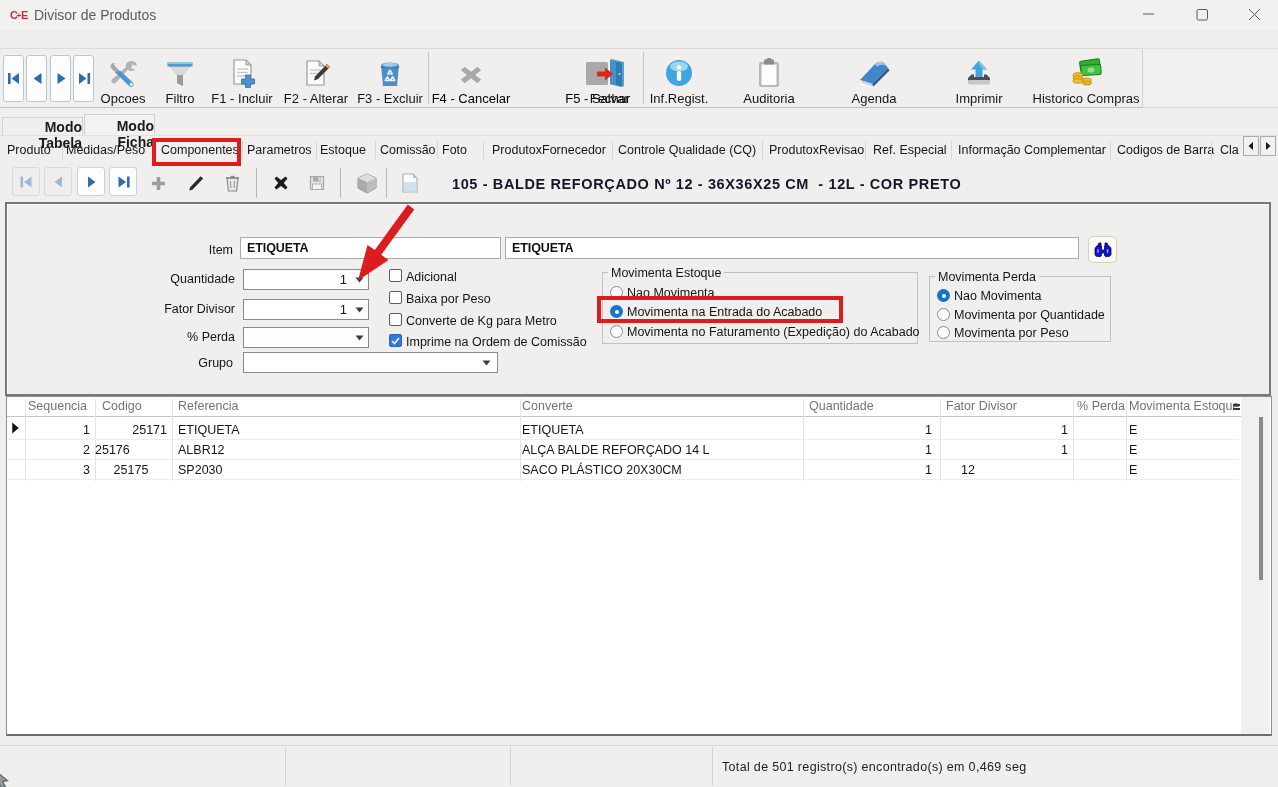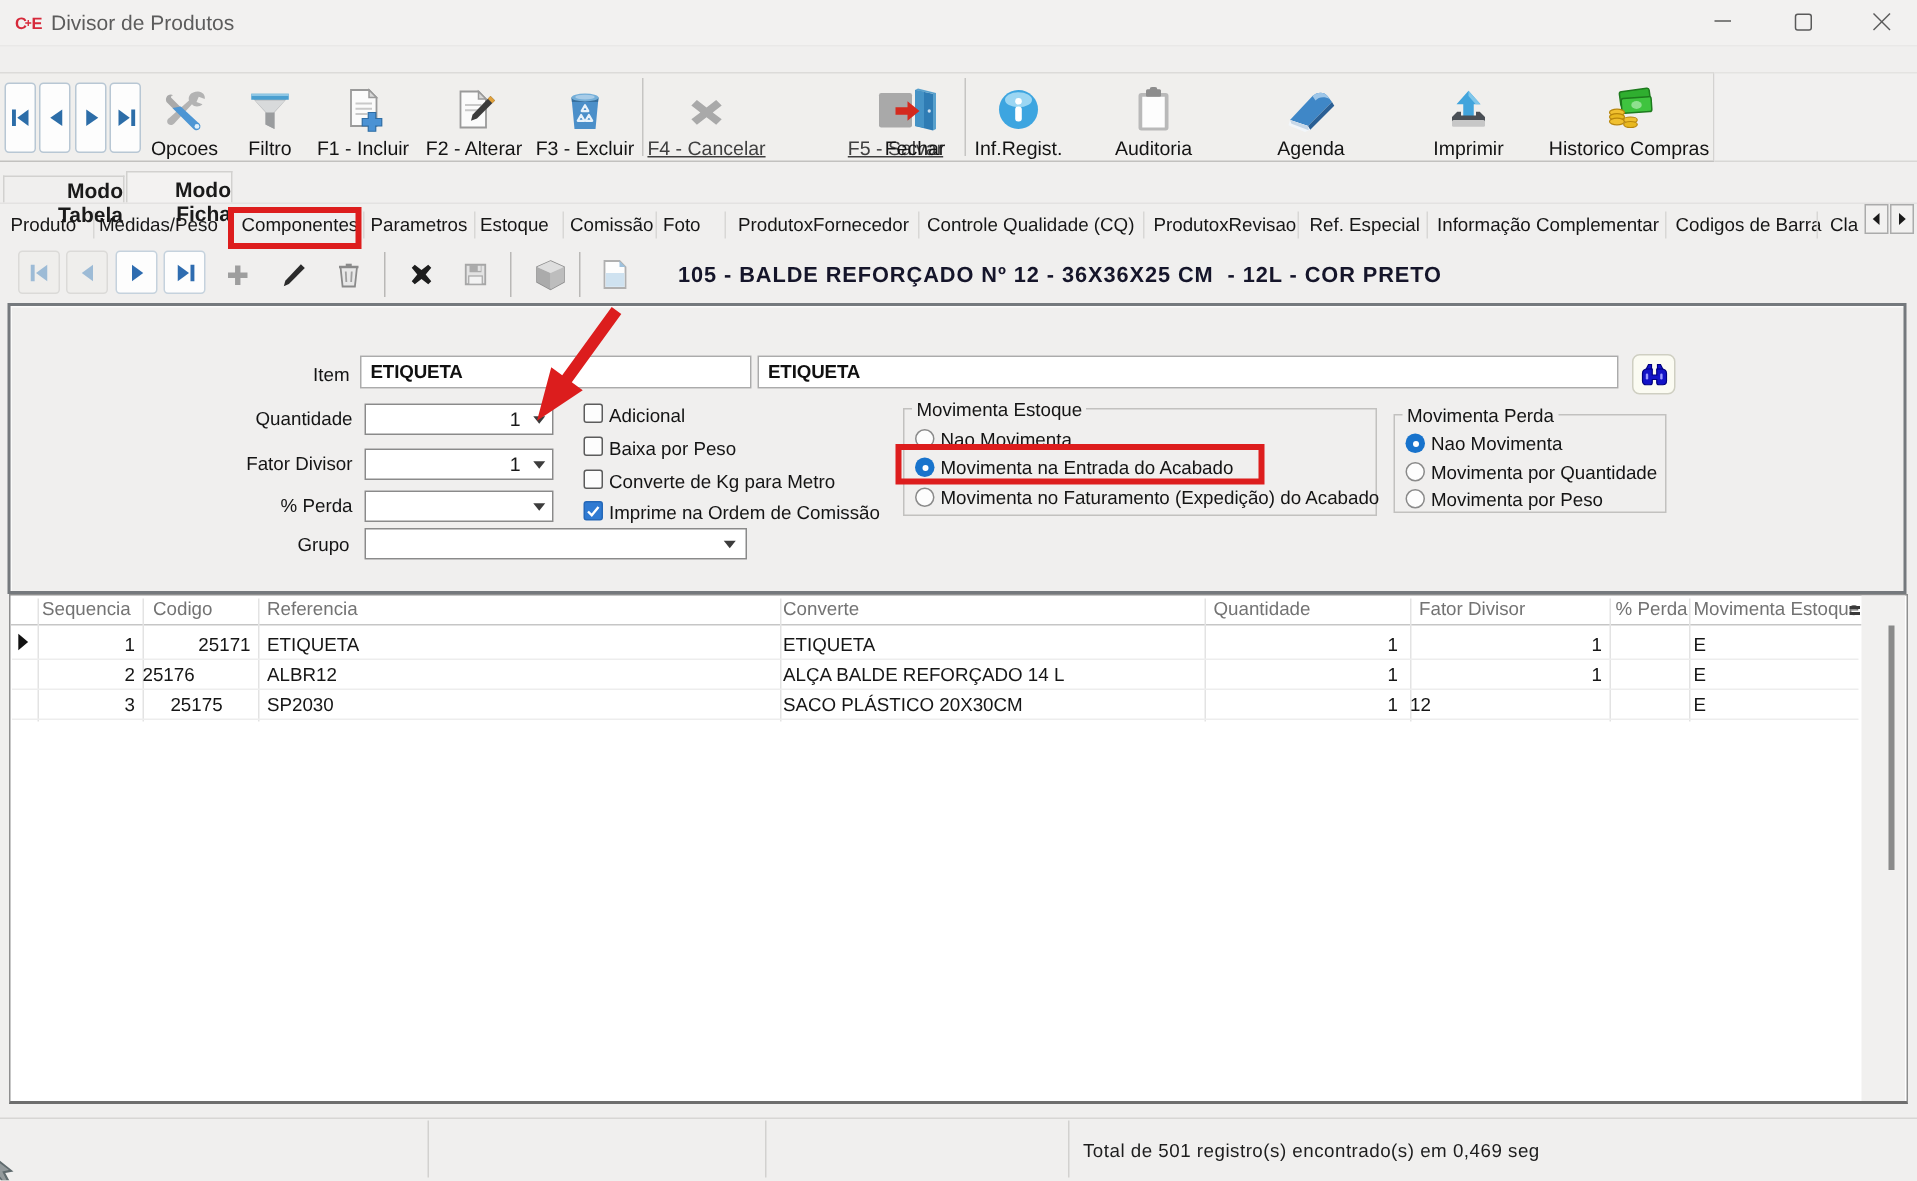--- a/index.html
+++ b/index.html
@@ -10,21 +10,21 @@
 
 #titlebar { left:0; top:0; width:1278px; height:31px; background:#f2f1f0; border-bottom:1px solid #e9e8e7; }
 #titletext { left:34px; top:7px; font-size:14px; color:#5c5c5c; }
 
 
 #tbband { left:0; top:48px; width:1143px; height:60px; border-top:1px solid #dcdbd9; border-bottom:1px solid #c2c1bf; border-right:1px solid #d4d3d1; background:#f0efed; }
 #tbband2 { left:1143px; top:48px; width:135px; height:60px; border-top:1px solid #e4e3e1; border-bottom:1px solid #d8d7d5; background:#f1f0ef; }
 .navbtn { top:55px; width:21px; height:47px; background:#fdfdfd; border:1px solid #b8c7d4; border-radius:3px; }
 .tbitem { top:55px; text-align:center; font-size:13px; color:#141414; }
 .tbitem .cap { margin-top:36px; }
-.tbitem.dis { color:#404040;text-decoration:underline; }
+.tbitem.dis { color:#000000; }
 .tbicon { position:absolute; left:50%; transform:translateX(-50%); top:2px; }
 .tbsep { top:52px; width:1px; height:52px; background:#c6c5c3; }
 
 
 .tab1 { top:113px; height:22px; background:#f0efee; border:1px solid #d2d1cf; border-bottom:none; font-size:14px; text-align:right; padding-top:3px;font-weight:bold; }
 #tabrow1line { left:0; top:135px; width:1278px; height:1px; background:#e3e2e1; }
 .tab2 { top:139px; height:24px; font-size:12.5px; padding-top:4px; text-align:center; color:#161616; }
 .tab2sep { top:141px; width:1px; height:18px; background:#d8d7d5; }
 
 
@@ -459,21 +459,21 @@
 <div class="abs gcell" style="left:178px;top:443px">ALBR12</div>
 <div class="abs gcell" style="left:522px;top:443px">ALÇA BALDE REFORÇADO 14 L</div>
 <div class="abs gcell" style="left:803px;top:443px;width:129px;text-align:right">1</div>
 <div class="abs gcell" style="left:940px;top:443px;width:128px;text-align:right">1</div>
 <div class="abs gcell" style="left:1129px;top:443px">E</div>
 <div class="abs gcell" style="left:25px;top:463px;width:65px;text-align:right">3</div>
 <div class="abs gcell" style="left:95px;top:463px;width:72px;text-align:center">25175</div>
 <div class="abs gcell" style="left:178px;top:463px">SP2030</div>
 <div class="abs gcell" style="left:522px;top:463px">SACO PLÁSTICO 20X30CM</div>
 <div class="abs gcell" style="left:803px;top:463px;width:129px;text-align:right">1</div>
-<div class="abs gcell" style="left:940px;top:463px;width:128px;text-align:left">12</div>
+<div class="abs gcell" style="left:904px;top:463px;width:128px;text-align:center">12</div>
 <div class="abs gcell" style="left:1129px;top:463px">E</div>
 
 <div class="abs" style="left:1241px;top:397px;width:29px;height:337px;background:#f1f0ef"></div>
 <div class="abs" style="left:1259px;top:417px;width:4px;height:163px;background:#8a8a8a"></div>
 <div class="abs" style="left:1233px;top:404px;width:7px;height:2px;background:#3a3a3a"></div>
 <div class="abs" style="left:1233px;top:408px;width:7px;height:2px;background:#3a3a3a"></div>
 <div class="abs" style="left:1262px;top:776px;width:9px;height:9px;background:repeating-linear-gradient(135deg,#c9c8c6 0 1.5px,transparent 1.5px 4px)"></div>
 </div>
 
 <div class="abs" id="status"></div>

